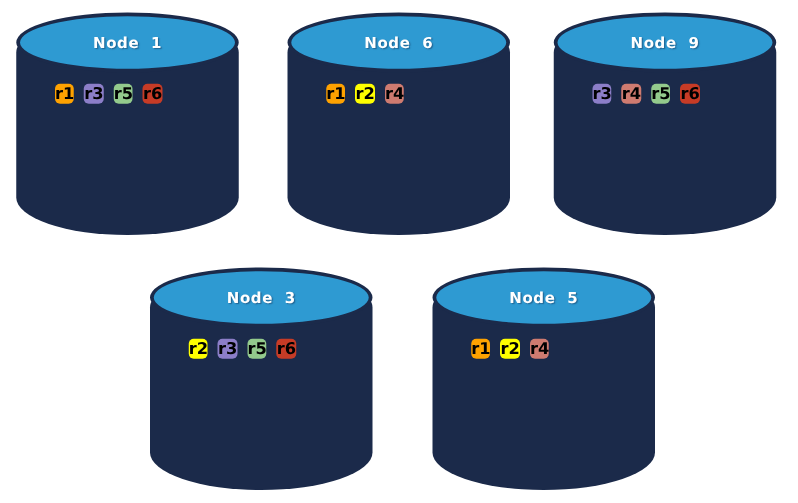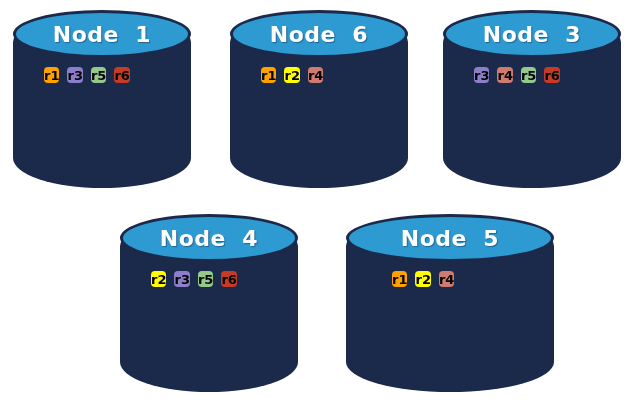--- a/index.html
+++ b/index.html
@@ -18,39 +18,39 @@
   .cyl-top{
     position:absolute;left:0;right:0;top:0;height:48px;
     box-sizing:border-box;
     background:#2E9AD2;
     border:3px solid #1B2A4A;
     border-radius:50%;
     display:flex;align-items:center;justify-content:center;
   }
   .cyl-title{
     color:#FFFFFF;
-    font-weight:bold;font-size:22px;letter-spacing:.5px;
+    font-weight:bold;font-size:12px;letter-spacing:.5px;
     white-space:pre;
     text-shadow:1px 1px 1px rgba(15,35,70,.45);
   }
   .bars{
     position:absolute;left:50%;top:57px;transform:translateX(-50%);
     width:116px;
     display:flex;flex-direction:row;gap:8px;
   }
   .bar{
     height:16px;border-radius:4px;
     display:flex;align-items:center;justify-content:center;
     font-weight:bold;font-size:13px;line-height:1;color:#000000;
   }
   .n1{left:13px;top:10px;}
   .n2{left:230px;top:10px;}
   .n3{left:443px;top:10px;}
   .n4{left:120px;top:214px;}
-  .n5{left:346px;top:214px;padding-left:30px;}
+  .n5{left:346px;top:214px;}
 </style>
 </head>
 <body style="background: rgb(255, 255, 255);">
 
 <div class="canvas">
 
   <div class="cyl n1">
     <div class="cyl-body" style="background: rgb(27, 42, 74);"></div>
     <div class="cyl-top" style="background: rgb(46, 154, 210); border-color: rgb(27, 42, 74);">
       <span class="cyl-title" style="color: rgb(255, 255, 255);">Node  1</span>
@@ -71,34 +71,34 @@
     <div class="bars">
         <div class="bar" style="background: rgb(255, 162, 0); color: rgb(0, 0, 0);">r1</div>
         <div class="bar" style="background: rgb(255, 255, 0); color: rgb(0, 0, 0);">r2</div>
         <div class="bar" style="background: rgb(207, 123, 112); color: rgb(0, 0, 0);">r4</div>
       </div>
   </div>
 
   <div class="cyl n3">
     <div class="cyl-body" style="background: rgb(27, 42, 74);"></div>
     <div class="cyl-top" style="background: rgb(46, 154, 210); border-color: rgb(27, 42, 74);">
-      <span class="cyl-title" style="color: rgb(255, 255, 255);">Node  3</span>
+      <span class="cyl-title" style="color: rgb(255, 255, 255);">Node  9</span>
     </div>
     <div class="bars">
         <div class="bar" style="background: rgb(140, 126, 200); color: rgb(0, 0, 0);">r3</div>
         <div class="bar" style="background: rgb(207, 123, 112); color: rgb(0, 0, 0);">r4</div>
         <div class="bar" style="background: rgb(147, 202, 140); color: rgb(0, 0, 0);">r5</div>
         <div class="bar" style="background: rgb(198, 59, 38); color: rgb(0, 0, 0);">r6</div>
       </div>
   </div>
 
   <div class="cyl n4">
     <div class="cyl-body" style="background: rgb(27, 42, 74);"></div>
     <div class="cyl-top" style="background: rgb(46, 154, 210); border-color: rgb(27, 42, 74);">
-      <span class="cyl-title" style="color: rgb(255, 255, 255);">Node  4</span>
+      <span class="cyl-title" style="color: rgb(255, 255, 255);">Node  3</span>
     </div>
     <div class="bars">
         <div class="bar" style="background: rgb(255, 255, 0); color: rgb(0, 0, 0);">r2</div>
         <div class="bar" style="background: rgb(140, 126, 200); color: rgb(0, 0, 0);">r3</div>
         <div class="bar" style="background: rgb(147, 202, 140); color: rgb(0, 0, 0);">r5</div>
         <div class="bar" style="background: rgb(198, 59, 38); color: rgb(0, 0, 0);">r6</div>
       </div>
   </div>
 
   <div class="cyl n5">

